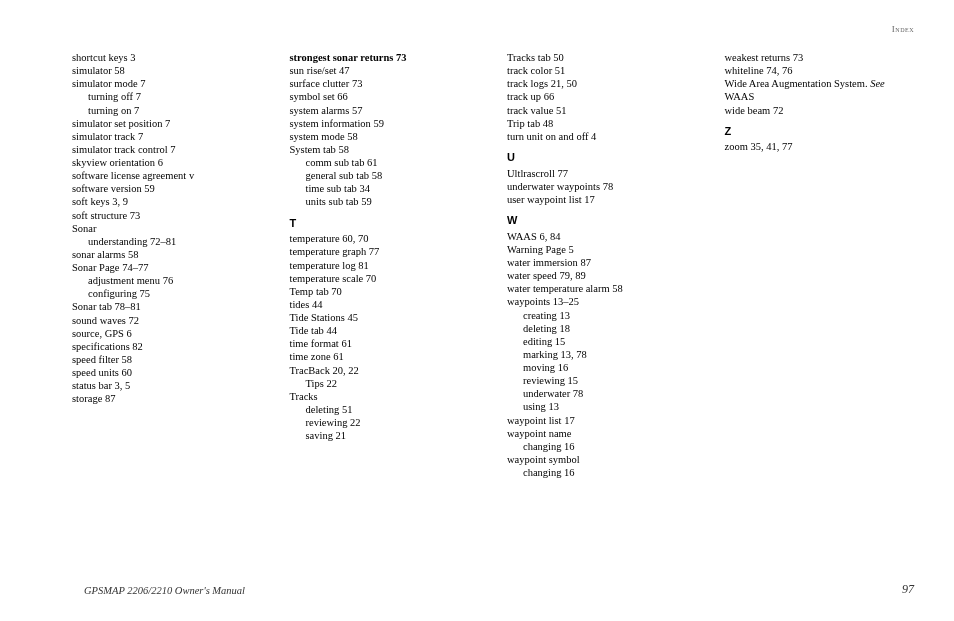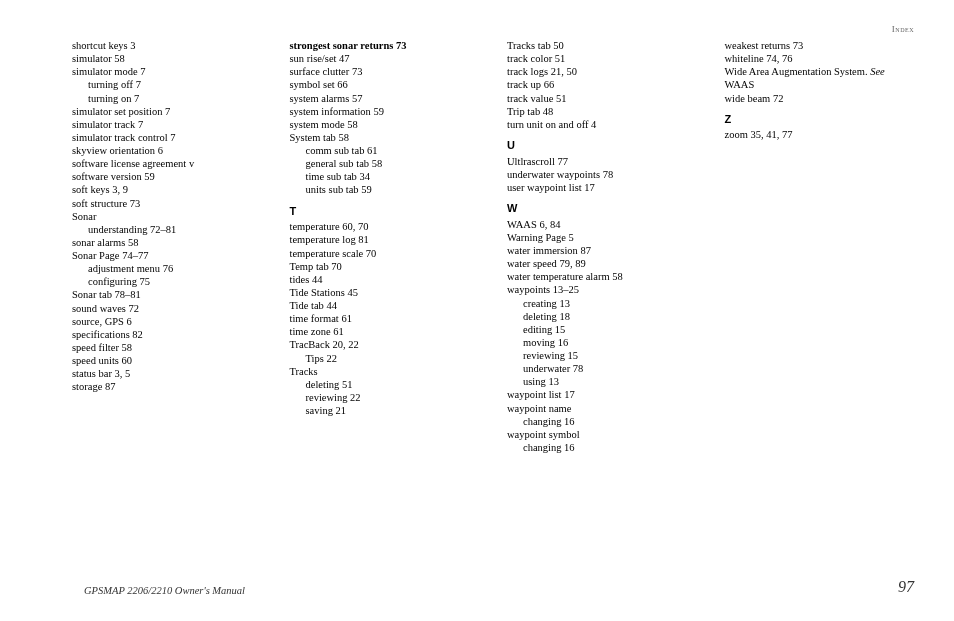--- a/index.html
+++ b/index.html
@@ -10,21 +10,21 @@
     height: 621px;
     font-family: "Times New Roman", Times, serif;
     font-size: 10.5px;
     line-height: 1.25;
     color: #000;
     position: relative;
     overflow: hidden;
   }
   .page {
     box-sizing: border-box;
-    padding: 16px 40px 0 72px;
+    padding: 28px 40px 0 72px;
     width: 100%;
     height: 100%;
   }
   .index-label {
     position: absolute;
     top: 24px;
     right: 40px;
     font-size: 9px;
     letter-spacing: 0.5px;
     color: #666;
@@ -59,21 +59,21 @@
     bottom: 24px;
     font-style: italic;
     font-size: 10.5px;
     color: #333;
   }
   .footer-right {
     position: absolute;
     right: 40px;
     bottom: 24px;
     font-style: italic;
-    font-size: 16px;
+    font-size: 12px;
     color: #333;
   }
   .see-ital { font-style: italic; }
 </style>
 </head>
 <body>
 <div class="page">
   <div class="index-label">Index</div>
 
   <div class="cols" id="idx">
@@ -111,20 +111,21 @@
       <div class="entry">system alarms  57</div>
       <div class="entry">system information  59</div>
       <div class="entry">system mode  58</div>
       <div class="entry">System tab  58</div>
       <div class="sub">comm sub tab  61</div>
       <div class="sub">general sub tab  58</div>
       <div class="sub">time sub tab  34</div>
       <div class="sub">units sub tab  59</div>
       <div class="letter">T</div>
       <div class="entry">temperature  60, 70</div>
+      <div class="entry">temperature graph  77</div>
       <div class="entry">temperature log  81</div>
       <div class="entry">temperature scale  70</div>
       <div class="entry">Temp tab  70</div>
       <div class="entry">tides  44</div>
       <div class="entry">Tide Stations  45</div>
       <div class="entry">Tide tab  44</div>
       <div class="entry">time format  61</div>
       <div class="entry">time zone  61</div>
       <div class="entry">TracBack  20, 22</div>
       <div class="sub">Tips  22</div>
@@ -146,20 +147,21 @@
       <div class="letter">W</div>
       <div class="entry">WAAS  6, 84</div>
       <div class="entry">Warning Page  5</div>
       <div class="entry">water immersion  87</div>
       <div class="entry">water speed  79, 89</div>
       <div class="entry">water temperature alarm  58</div>
       <div class="entry">waypoints  13–25</div>
       <div class="sub">creating  13</div>
       <div class="sub">deleting  18</div>
       <div class="sub">editing  15</div>
+      <div class="sub">marking  13, 78</div>
       <div class="sub">moving  16</div>
       <div class="sub">reviewing  15</div>
       <div class="sub">underwater  78</div>
       <div class="sub">using  13</div>
       <div class="entry">waypoint list  17</div>
       <div class="entry">waypoint name</div>
       <div class="sub">changing  16</div>
       <div class="entry">waypoint symbol</div>
       <div class="sub">changing  16</div>
       <div class="entry" style="break-before: column;">weakest returns  73</div>

